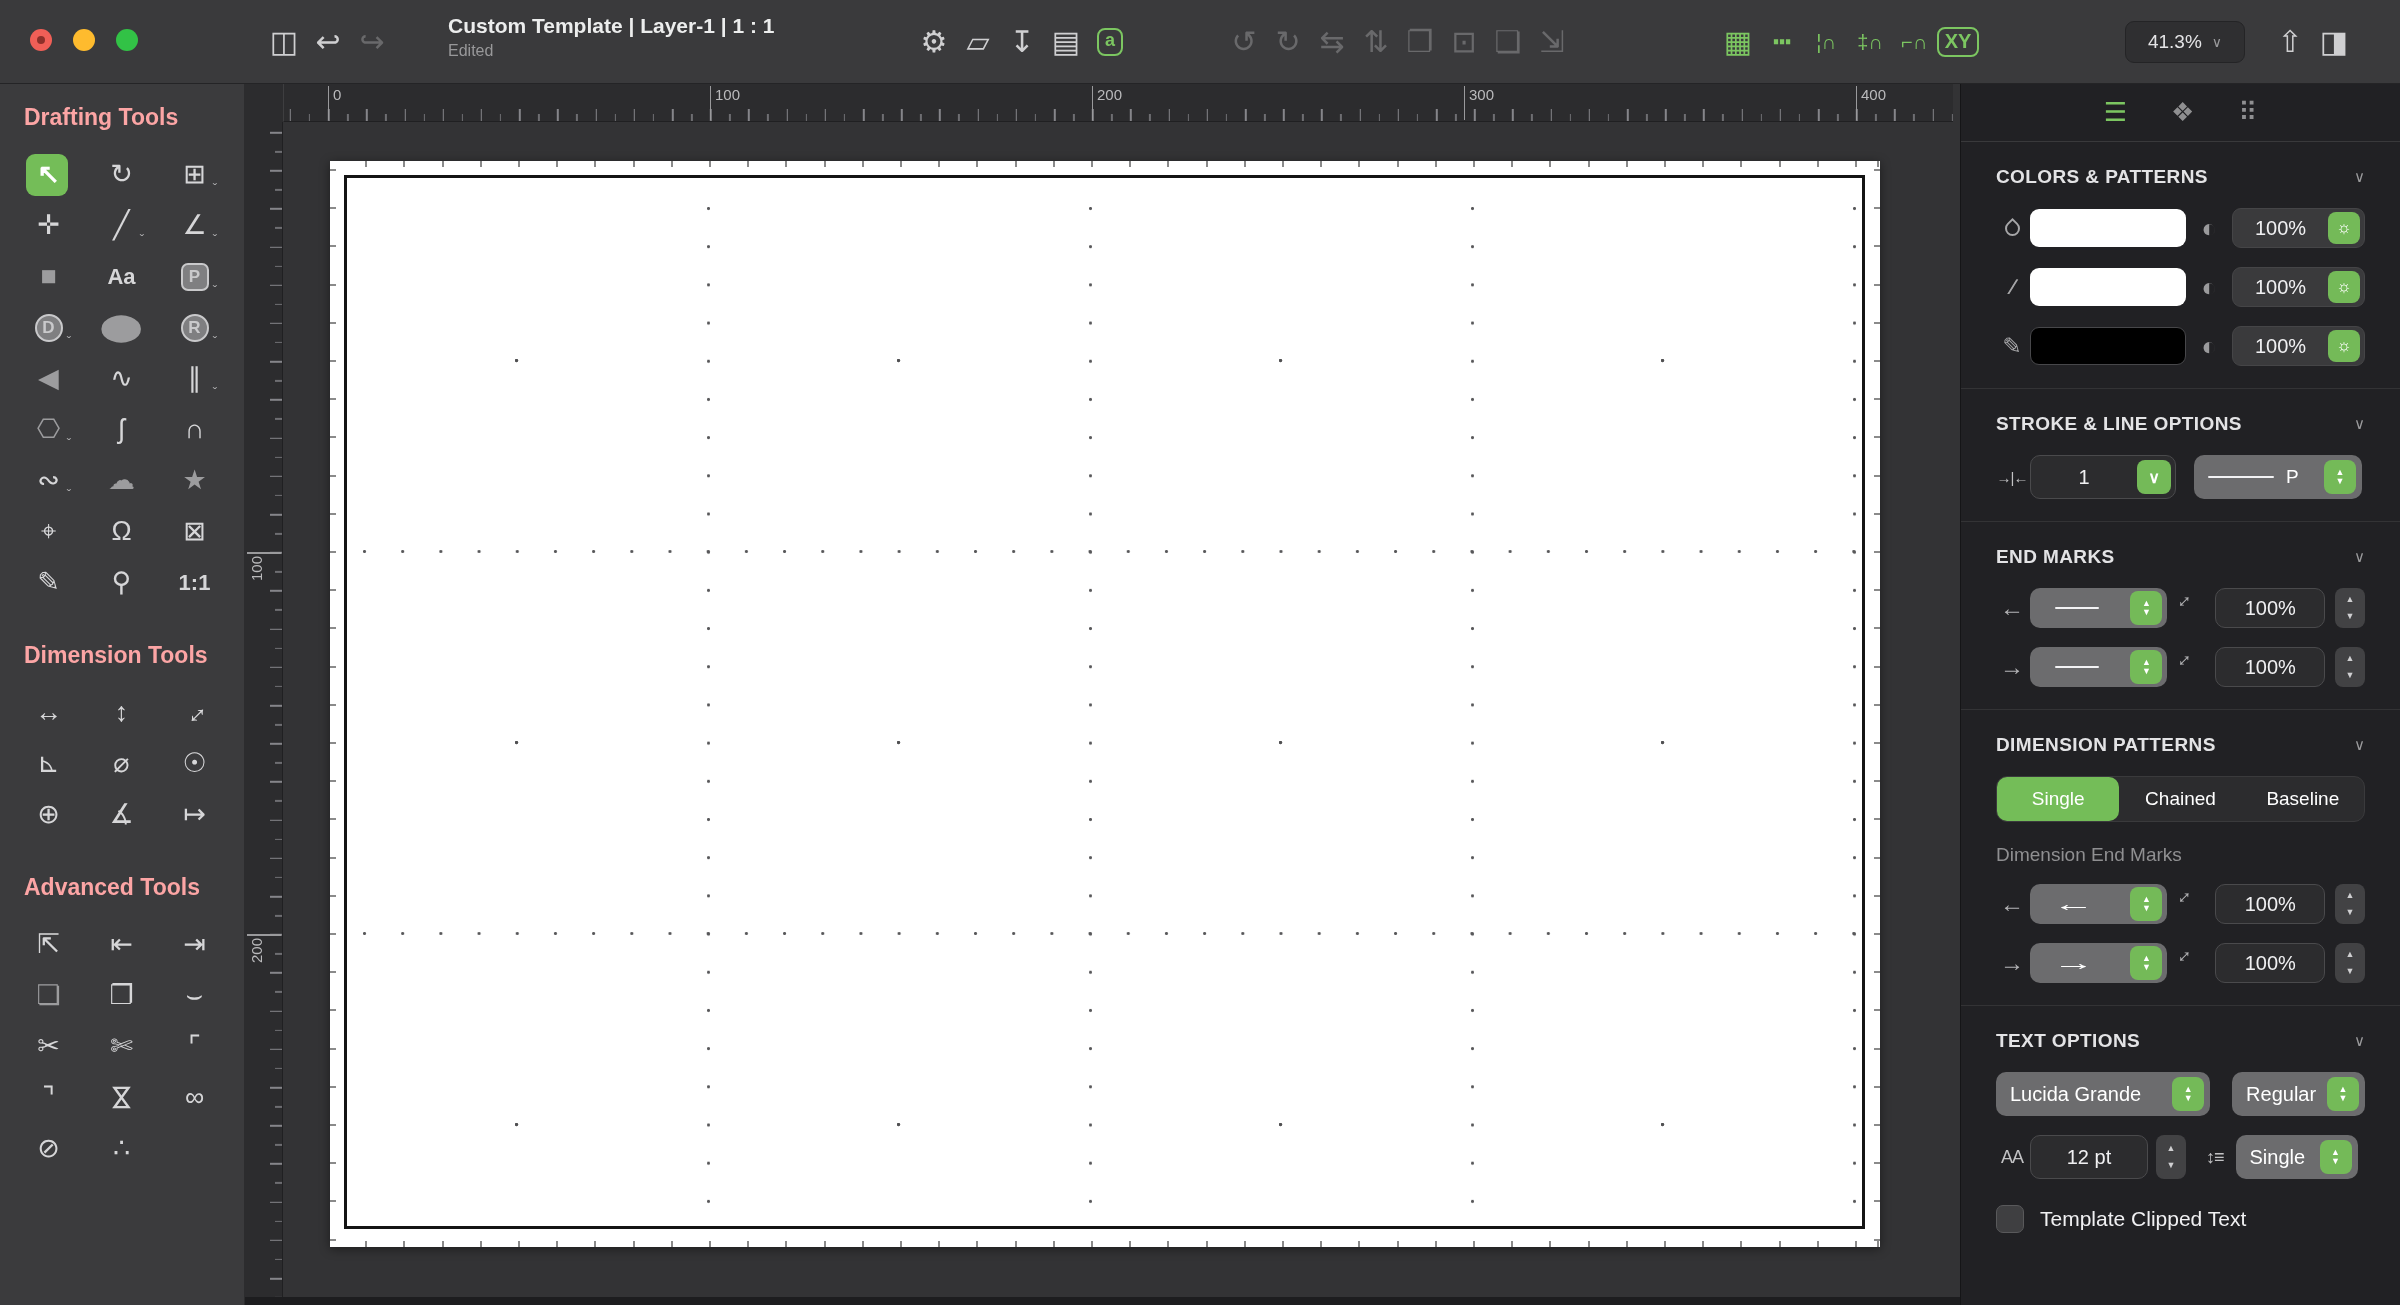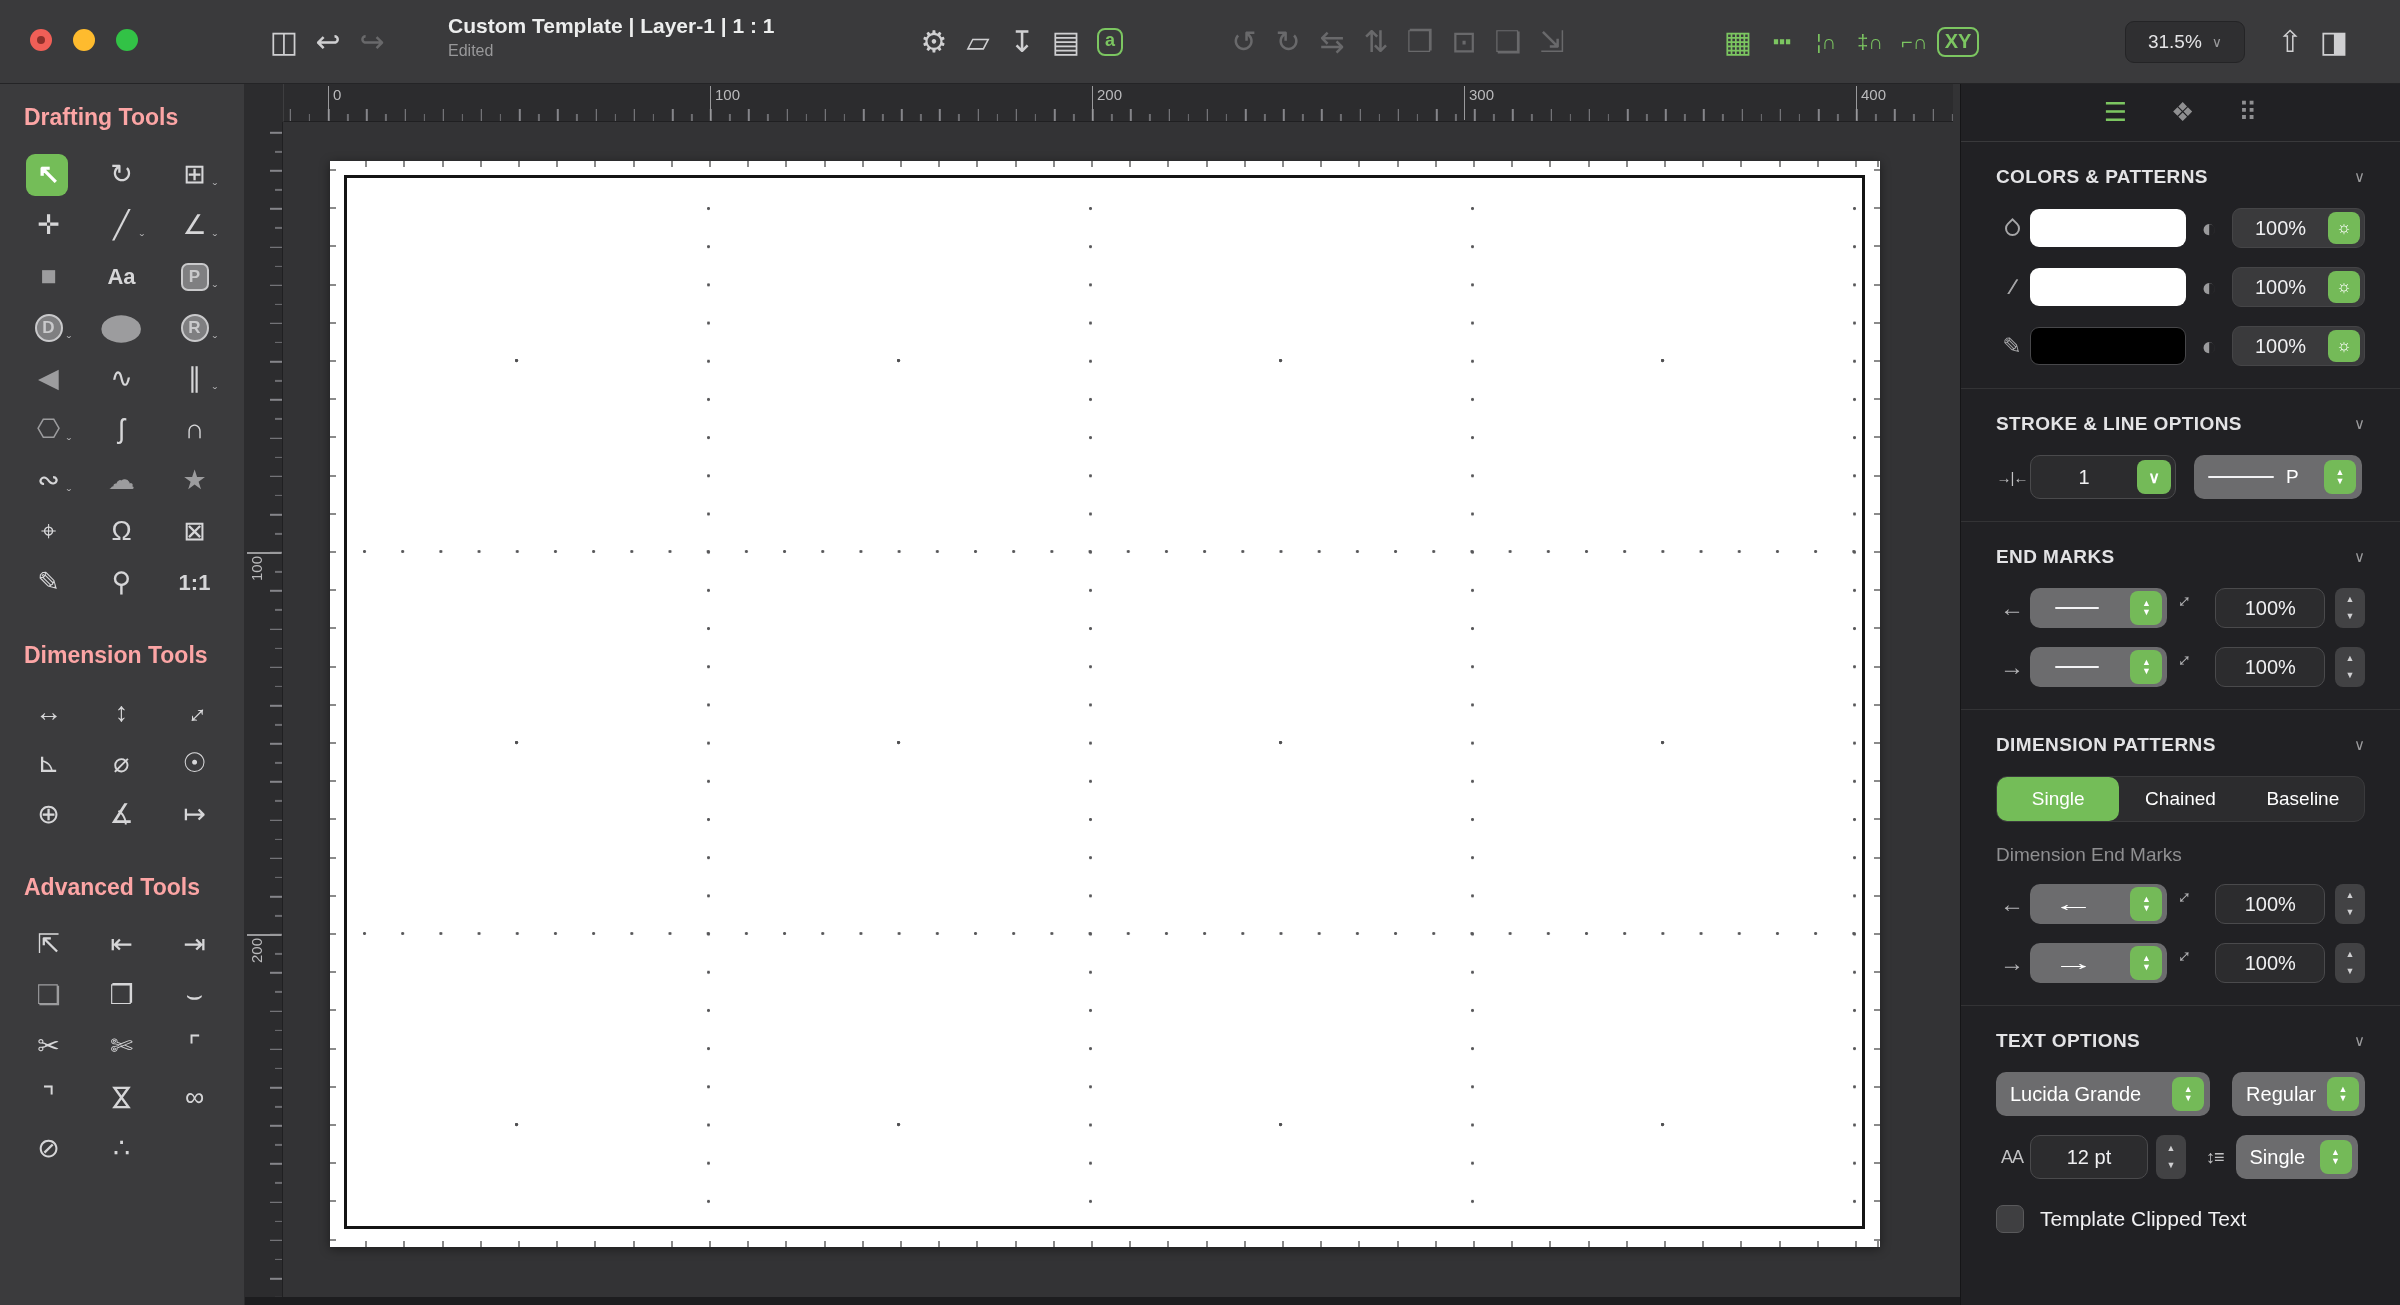--- a/index.html
+++ b/index.html
@@ -246,21 +246,21 @@
       </button>
       <button class="tbi grn">
         <span class="g" style="font-size: 20px;">⌐∩</span>
       </button>
       <button class="tbi grn">
         <span class="g boxed" style="font-size: 20px;">XY</span>
       </button>
     </div>
 
   <div class="zoom-pill">
-    <span>31.5%</span>
+    <span>41.3%</span>
     <span class="chev">∨</span>
   </div>
 
   <div class="tb-group" id="tb-right" style="left:2268px;">
       <button class="tbi">
         <span class="g">⇧</span>
       </button>
       <button class="tbi">
         <span class="g">◨</span>
       </button>

